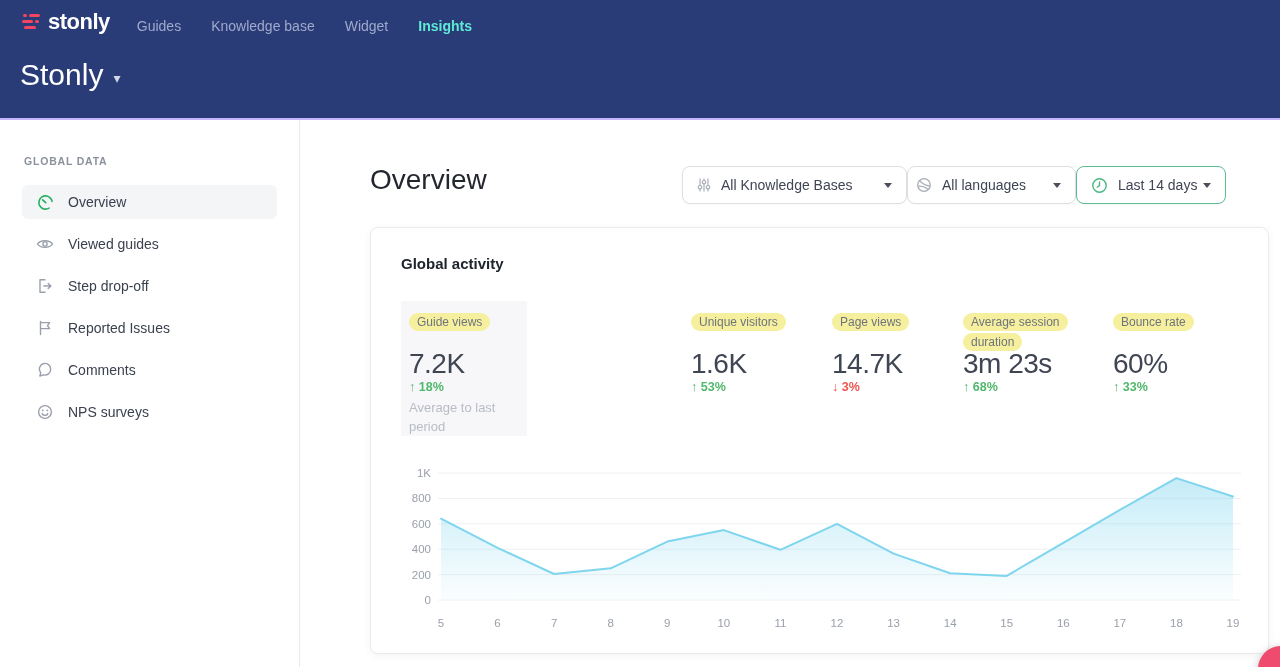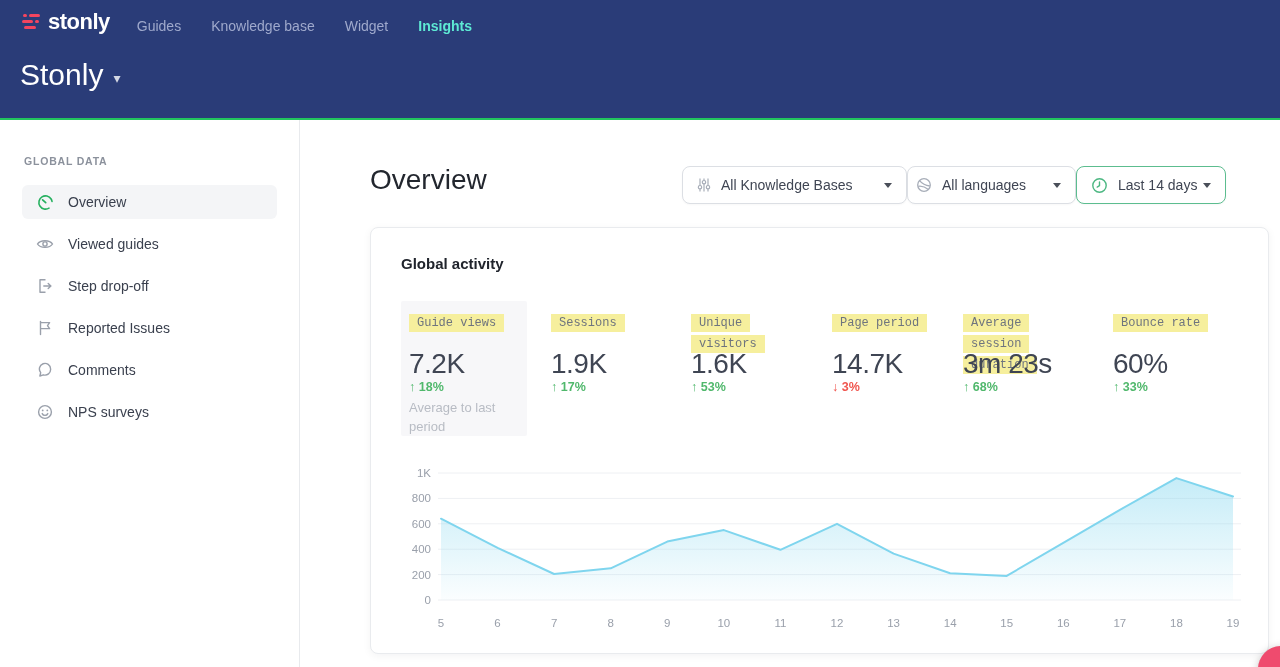--- a/index.html
+++ b/index.html
@@ -1,21 +1,21 @@
 <!DOCTYPE html>
 <html><head>
 <meta charset="utf-8">
 <style>
   * { margin:0; padding:0; box-sizing:border-box; }
   html,body { width:1280px; height:667px; overflow:hidden; }
   body { position:relative; font-family:"Liberation Sans", sans-serif; background:#fff; color:#3a404e; }
 
   
   .header { position:absolute; left:0; top:0; width:1280px; height:120px;
-            background:#2a3c78; border-bottom:2px solid #22c55e; }
+            background:#2a3c78; border-bottom:2px solid #c4b5fd; }
   .topnav { display:flex; align-items:center; padding:9px 0 0 22px; height:34px; }
   .brand { display:flex; align-items:center; gap:7px; cursor:pointer; }
   .logo-mark { position:relative; width:19px; height:16px; display:inline-block; }
   .logo-mark i { position:absolute; background:#f3455f; border-radius:2.5px; height:3.6px; display:block; }
   .logo-mark .b1 { top:0; left:1px;  width:4px; }
   .logo-mark .b2 { top:0; left:7px;  width:11px; }
   .logo-mark .b3 { top:6px; left:0;  width:11px; }
   .logo-mark .b4 { top:6px; left:13px; width:4px; }
   .logo-mark .b5 { top:12px; left:2px; width:12px; }
   .logo-text { color:#fff; font-size:22px; font-weight:700; letter-spacing:-0.5px; }
@@ -52,21 +52,21 @@
   .filter-btn.w3 { width:150px; border:1.5px solid #5cbd8f; }
 
   
   .card { position:absolute; left:370px; top:227px; width:899px; height:427px; background:#fff;
           border:1px solid #e9ebee; border-radius:8px; box-shadow:0 2px 8px rgba(23,28,38,.05); }
   .card-title { position:absolute; left:30px; top:27px; font-size:15px; font-weight:700; color:#20242c; }
   .metric-tile-bg { position:absolute; left:30px; top:73px; width:126px; height:135px;
                     background:#f7f7f9; border-radius:2px; }
   .metric { position:absolute; top:80px; width:134px; height:125px; cursor:pointer; }
   .pill { display:inline; background:#f6ef9d; color:#6e747e; font-size:12px; line-height:17px;
-          padding:2px 8px; border-radius:0; -webkit-box-decoration-break:clone; box-decoration-break:clone;font-family:Liberation Mono, monospace; }
+          padding:2px 8px; border-radius:9px; -webkit-box-decoration-break:clone; box-decoration-break:clone; }
   .pill-wrap { display:block; margin-top:3px; max-width:108px; line-height:20px; }
   .metric .value { position:absolute; left:0; top:40px; font-size:28px; letter-spacing:-0.5px; color:#3f4553; }
   .metric .change { position:absolute; left:0; top:72px; font-size:12.5px; font-weight:700; }
   .metric .change.up   { color:#50b86c; }
   .metric .change.down { color:#f0564f; }
   .metric .note { position:absolute; left:0; top:90px; width:106px; font-size:13px;
                   line-height:19px; color:#b8bcc4; }
   #chart-holder { position:absolute; left:30px; top:238px; width:845px; height:175px; }
 
   
@@ -212,34 +212,29 @@
 
   <div class="metric-tile-bg"></div>
 
   <div class="metric" style="left:38px">
     <span class="pill-wrap"><span class="pill">Guide views</span></span>
     <div class="value">7.2K</div>
     <div class="change up"><span>↑</span> <span>18%</span></div>
     <div class="note">Average to last period</div>
   </div>
 
-  <div class="metric" style="left:180px">
-    <span class="pill-wrap"><span class="pill">Sessions</span></span>
-    <div class="value">1.9K</div>
-    <div class="change up"><span>↑</span> <span>17%</span></div>
-  </div>
 
   <div class="metric" style="left:320px">
     <span class="pill-wrap"><span class="pill">Unique visitors</span></span>
     <div class="value">1.6K</div>
     <div class="change up"><span>↑</span> <span>53%</span></div>
   </div>
 
   <div class="metric" style="left:461px">
-    <span class="pill-wrap"><span class="pill">Page period</span></span>
+    <span class="pill-wrap"><span class="pill">Page views</span></span>
     <div class="value">14.7K</div>
     <div class="change down"><span>↓</span> <span>3%</span></div>
   </div>
 
   <div class="metric" style="left:592px">
     <span class="pill-wrap"><span class="pill">Average session duration</span></span>
     <div class="value">3m 23s</div>
     <div class="change up"><span>↑</span> <span>68%</span></div>
   </div>
 

